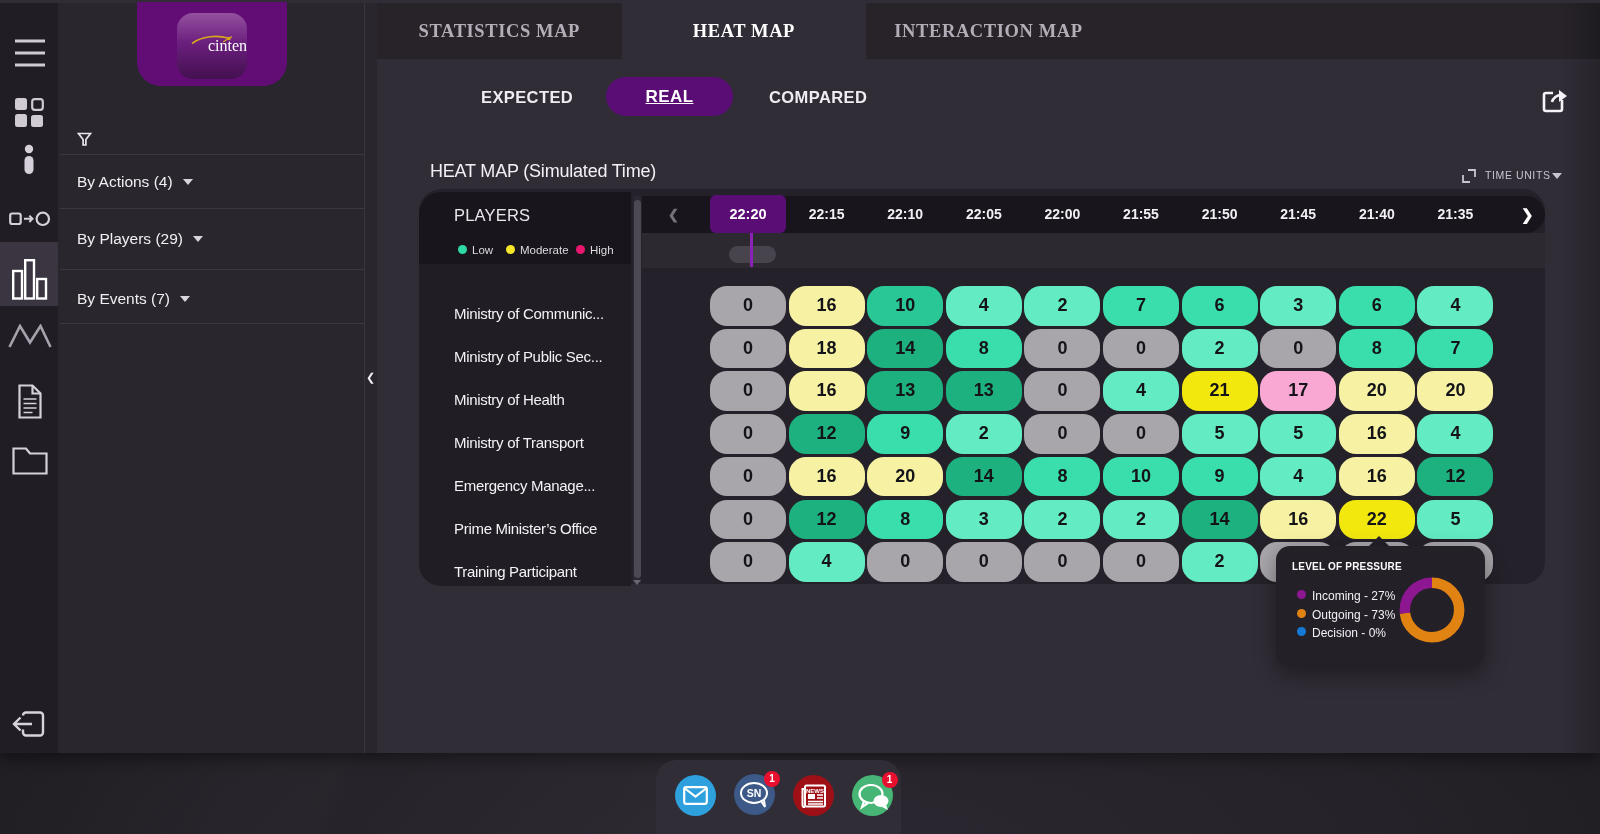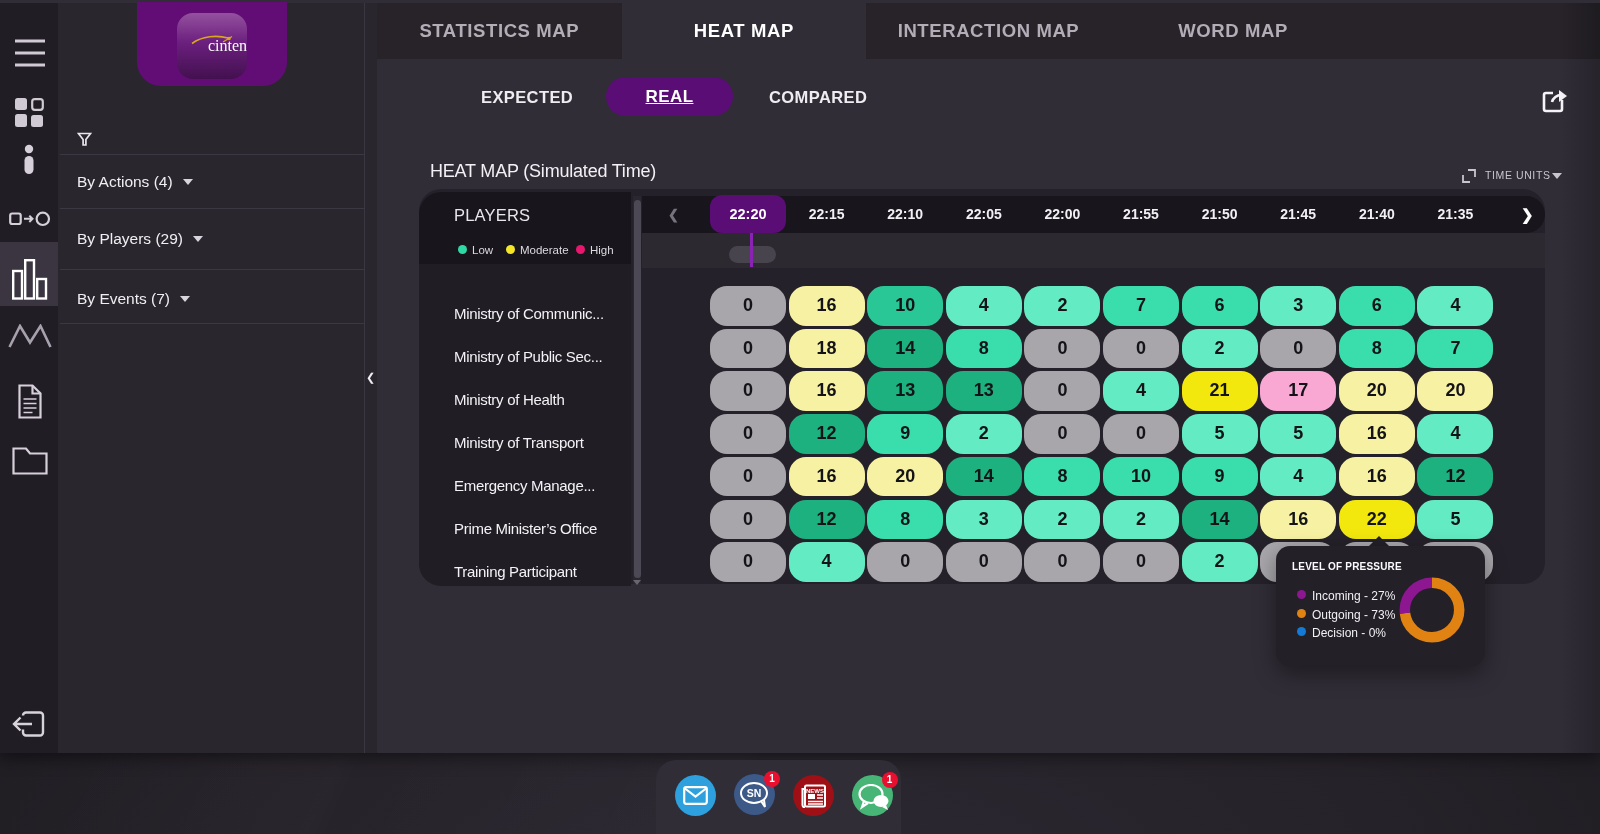--- a/index.html
+++ b/index.html
@@ -30,21 +30,21 @@
 #filterrow span { position:absolute; left:42px; top:4px; font-size:14px; letter-spacing:0.6px; }
 .sep { position:absolute; left:2px; width:305px; height:1px; background:#3b3743; }
 .prow { position:absolute; left:19px; font-size:15.5px; color:#f0eef2; }
 .caret { display:inline-block; width:0; height:0; border-left:5px solid transparent;
   border-right:5px solid transparent; border-top:6px solid #d9d5de; margin-left:10px; vertical-align:2px; }
 #collapse { position:absolute; left:366px; top:371px; width:14px; height:16px; color:#f0eef4;
   font-size:11px; }
 
 
 #content { position:absolute; left:377px; top:3px; width:1223px; height:750px; background:#312d37; }
-#tabbar { position:absolute; left:0; top:0; width:1223px; height:56px; background:#272329; }
+#tabbar { position:absolute; left:0; top:0; width:1223px; height:56px; background:#272329;font-family:Liberation Serif, serif; }
 .tab { position:absolute; top:0; width:244.6px; height:56px; line-height:56px; text-align:center;
   color:#b3adb8; font-size:18.5px; font-weight:bold; letter-spacing:0.6px; }
 .tab.on { background:#312d37; color:#ffffff; }
 
 .subtab { position:absolute; top:73px; height:42px; line-height:42px; font-size:16.5px;
   font-weight:bold; color:#efedf1; letter-spacing:0.4px; }
 #realpill { position:absolute; left:229px; top:73.5px; width:127px; height:39px; background:#5a0d74;
   border-radius:20px; text-align:center; line-height:39px; color:#fff; font-size:17px; font-weight:bold;
   text-decoration:underline; letter-spacing:0.4px; }
 
@@ -61,21 +61,21 @@
 #plist { position:absolute; left:419px; top:264px; width:212px; height:322px; background:#201d24; border-radius:0 0 0 22px; }
 .pname { position:absolute; left:454px; font-size:15px; letter-spacing:-0.3px; color:#f4f2f6; white-space:nowrap; }
 
 #vscroll { position:absolute; left:633px; top:196px; width:8px; height:388px; background:#2a2730; }
 #vthumb { position:absolute; left:633.5px; top:200px; width:7px; height:378px; background:#4c4954; border-radius:4px; }
 
 #timebar { position:absolute; left:642px; top:196px; width:903px; height:37px; background:#18151c; border-radius:0 20px 20px 0; }
 #sliderstrip { position:absolute; left:642px; top:233px; width:903px; height:35px; background:#2c2931; }
 #sliderpill { position:absolute; left:729px; top:246px; width:47px; height:17px; background:#47444d; border-radius:9px; }
 #sliderline { position:absolute; left:750px; top:233px; width:3px; height:34px; background:#8a22b4; }
-.ttab { position:absolute; top:195px; width:76px; height:38px; background:#5a0d74; border-radius:12px;
+.ttab { position:absolute; top:195px; width:76px; height:38px; background:#5a0d74; border-radius:6px;
   color:#fff; font-weight:bold; font-size:14.5px; text-align:center; line-height:38px; }
 .tlab { position:absolute; top:196px; width:78px; height:37px; color:#f2eff5; font-weight:bold;
   font-size:14px; text-align:center; line-height:37px; }
 .chev { position:absolute; top:196px; height:37px; line-height:37px; font-size:18px; font-weight:bold; }
 
 .cell { position:absolute; width:76.0px; height:39.5px; border-radius:17px; text-align:center;
   line-height:39.5px; font-size:18px; font-weight:bold; color:#141317; }
 
 
 #tooltip { position:absolute; left:1276px; top:546px; width:209px; height:120px; background:#232028;
@@ -98,21 +98,20 @@
 </head>
 <body>
 <div id="desktop"></div>
 <div id="win"></div>
 
 <div id="content">
   <div id="tabbar">
     <div class="tab" style="left:0px">STATISTICS MAP</div>
     <div class="tab" style="left:489.2px">INTERACTION MAP</div>
     <div class="tab on" style="left:244.6px">HEAT MAP</div>
-    <div class="tab" style="left:733.8px">WORD MAP</div>
   </div>
   <div class="subtab" style="left:104px">EXPECTED</div>
   <div id="realpill">REAL</div>
   <div class="subtab" style="left:392px">COMPARED</div>
   <svg class="abs" style="left:1164px;top:83px" width="28" height="28" viewBox="0 0 28 28">
     <path d="M21 14 v9 a2 2 0 0 1 -2 2 H5 a2 2 0 0 1 -2 -2 V9 a2 2 0 0 1 2 -2 h7" fill="none" stroke="#f6f4f8" stroke-width="2.6"></path>
     <path d="M11 16 c1-4 5-7 9-7" fill="none" stroke="#f6f4f8" stroke-width="2.6"></path>
     <path d="M18 4 l8 6 -8 6 z" fill="#f6f4f8"></path>
   </svg>
   <div id="title">HEAT MAP (Simulated Time)</div>

